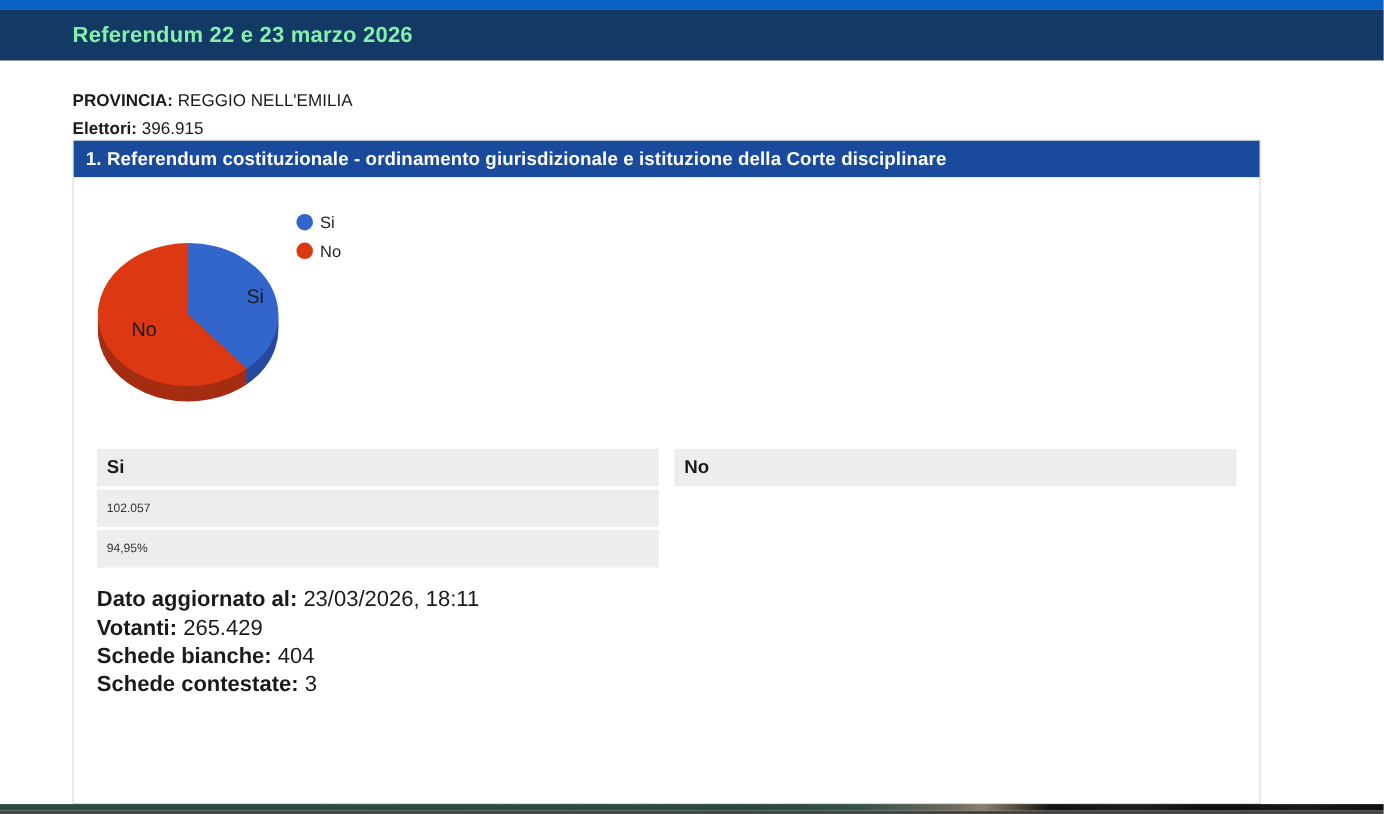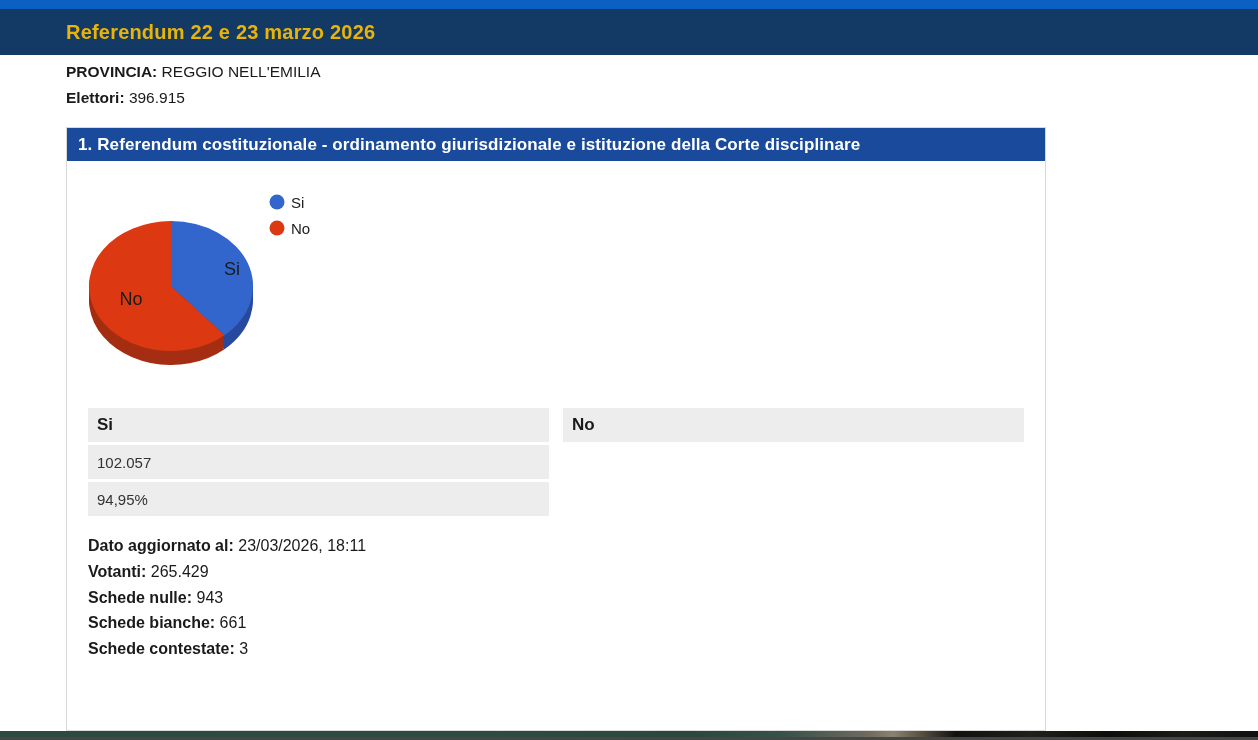--- a/index.html
+++ b/index.html
@@ -3,47 +3,47 @@
 <meta charset="utf-8">
 <style>
   html,body{margin:0;padding:0}
   body{
     width:1258px;height:740px;position:relative;overflow:hidden;
     background:#ffffff;color:#1a1a1a;
     font-family:"Liberation Sans",sans-serif;
   }
   .top-strip{height:9px;background:#0A61C3}
   .navy-bar{height:46px;background:#123A64;display:flex;align-items:center}
-  .navy-bar .title{margin-left:66px;color:#eab308;font-weight:bold;font-size:20px;letter-spacing:.2px}
+  .navy-bar .title{margin-left:66px;color:#86efac;font-weight:bold;font-size:20px;letter-spacing:.2px}
 
-  .meta{margin:4px 0 0 66px;font-size:15.5px;line-height:26px;color:#1a1a1a}
+  .meta{margin:24px 0 0 66px;font-size:15.5px;line-height:26px;color:#1a1a1a}
   .meta b{font-weight:bold}
 
   .card{
-    position:absolute;left:66px;top:127px;width:980px;height:604px;
+    position:absolute;left:66px;top:127px;width:1080px;height:604px;
     background:#fff;border:1px solid #d8d8d8;box-sizing:border-box;
   }
   .section-bar{
     height:33px;background:#1A4A9C;color:#fff;display:flex;align-items:center;
     font-weight:bold;font-size:17px;padding-left:11px;letter-spacing:.1px;
   }
   .chart-area{height:247px;position:relative}
   .chart-area svg{position:absolute;left:0;top:0}
   .legend-label{font-size:15px;fill:#212121}
   .slice-label{font-size:18px;fill:#1b1b1b;text-anchor:middle}
 
   .vote-table{display:grid;grid-template-columns:1fr 1fr;column-gap:14px;margin:0 21px}
   .vote-col{display:grid;row-gap:3px}
   .cell{
     background:#EDEDED;height:34px;display:flex;align-items:center;
-    padding-left:9px;font-size:15px;color:#333;
+    padding-left:9px;font-size:11px;color:#333;
   }
   .cell.head{font-weight:bold;font-size:17px;color:#1a1a1a}
 
-  .stats{margin:17px 0 0 21px;font-size:16px;line-height:25.8px;color:#1a1a1a}
+  .stats{margin:17px 0 0 21px;font-size:20px;line-height:25.8px;color:#1a1a1a}
   .stats b{font-weight:bold}
 
   .footer-band{
     position:absolute;left:0;bottom:3px;width:100%;height:6px;
     background:linear-gradient(90deg,
       #2c4a41 0%, #2d4b43 40%, #2b4840 55%, #355149 62%,
       #6f6a5c 69%, #8b8170 71%, #5d5644 73%, #12110d 76%,
       #201f1a 82%, #0e0d0b 88%, #1c1b17 94%, #101010 100%);
   }
   .footer-bar{position:absolute;left:0;bottom:0;width:100%;height:3px;background:#464646}
@@ -107,20 +107,19 @@
       <div class="cell">94,95%</div>
     </div>
     <div class="vote-col">
       <div class="cell head">No</div>
     </div>
   </div>
 
   <div class="stats">
     <div><b>Dato aggiornato al:</b> <span>23/03/2026, 18:11</span></div>
     <div><b>Votanti:</b> <span>265.429</span></div>
-    <div><b>Schede nulle:</b> <span>943</span></div>
-    <div><b>Schede bianche:</b> <span>661</span></div>
+    <div><b>Schede bianche:</b> <span>404</span></div>
     <div><b>Schede contestate:</b> <span>3</span></div>
   </div>
 </div>
 
 <div class="footer-band"></div>
 <div class="footer-bar"></div>
 
 </body></html>

